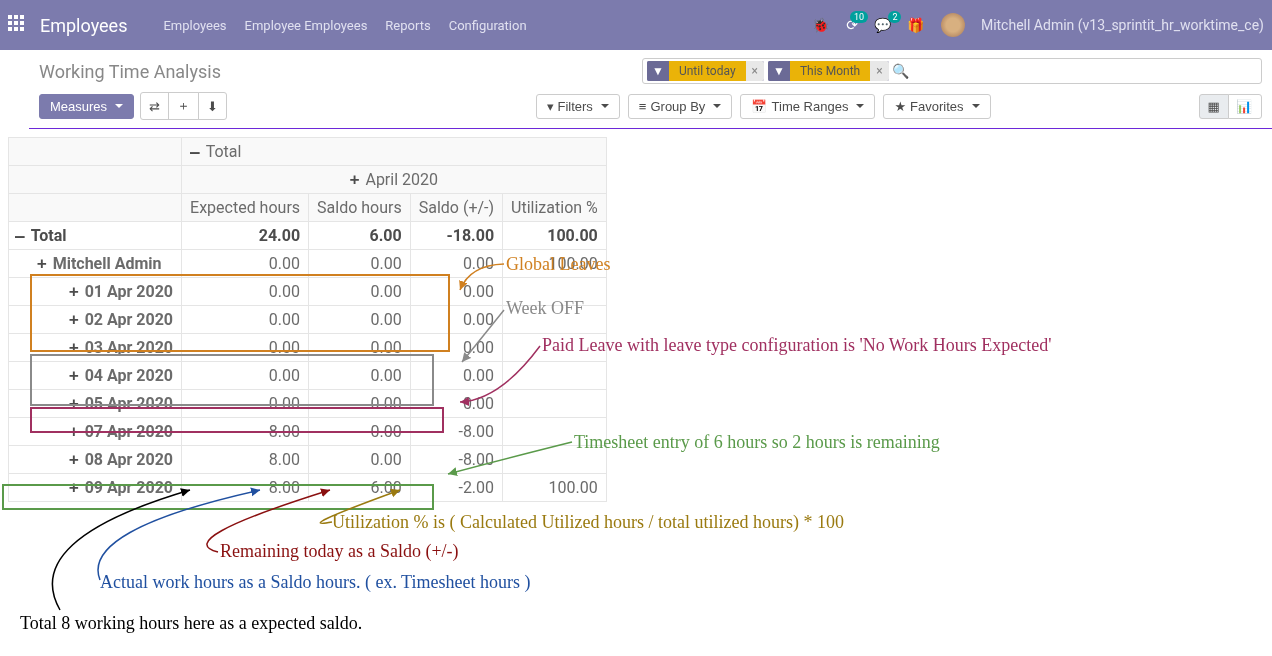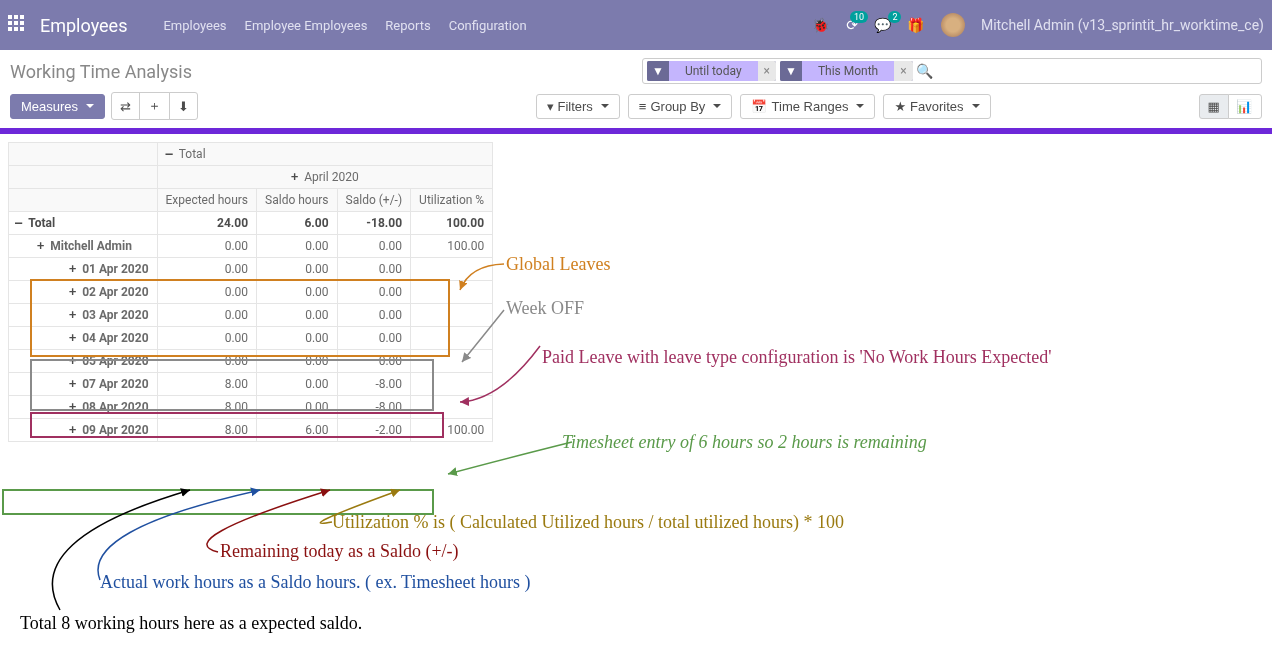--- a/index.html
+++ b/index.html
@@ -12,45 +12,45 @@
 .navbar .brand { font-size: 18px; font-weight: 400; margin-right: 36px; }
 .navbar .nav-links { display: flex; gap: 18px; }
 .navbar .nav-links a { color: #e0e0f0; font-size: 13px; text-decoration: none; }
 .navbar .right { margin-left: auto; display: flex; align-items: center; gap: 16px; }
 .navbar .right .icon { position: relative; color: #fff; font-size: 14px; }
 .navbar .right .badge { position: absolute; top: -6px; right: -10px; background: #00a09d; color: #fff; font-size: 9px; padding: 0 4px; border-radius: 8px; line-height: 12px; }
 .navbar .avatar { width: 24px; height: 24px; border-radius: 50%; background: radial-gradient(circle, #d8b080 40%, #a07050 100%); }
 .navbar .username { font-size: 14px; color: #e0e0f0; }
 
 
-.cp { padding: 8px 10px; border-bottom: 6px solid #6d28d9; }
+.cp { padding: 8px 10px; border-bottom: 1px solid #6d28d9; margin-left: 29px; }
 .cp-top { display: flex; align-items: center; margin-bottom: 8px; }
 .cp-title { font-size: 18px; color: #888; font-weight: 400; }
 .cp-search { margin-left: auto; display: flex; align-items: center; gap: 4px; border: 1px solid #ccc; padding: 2px 4px; border-radius: 3px; width: 620px; }
 .cp-search .facet { display: inline-flex; align-items: center; background: #7c7bad; color: #fff; font-size: 12px; border-radius: 2px; overflow: hidden; }
 .cp-search .facet .ficon { background: #6b6a96; padding: 3px 5px; }
-.cp-search .facet .flabel { padding: 3px 16px; background:#c4b5fd; color:#555; }
+.cp-search .facet .flabel { padding: 3px 10px; background:#eab308; color:#555; }
 .cp-search .facet .fx { padding: 3px 6px; cursor:pointer; background:#e8e8e8; color:#888; }
 .cp-search input { border: none; outline: none; flex: 1; font-size: 13px; color:#888; }
 .cp-search .search-icon { color:#888; font-size:14px; }
 
 .cp-bottom { display: flex; align-items: center; gap: 30px; }
 .btn { border: 1px solid #ccc; background: #fff; padding: 4px 10px; font-size: 13px; color: #4c4c4c; border-radius: 3px; cursor: pointer; display:inline-flex; align-items:center; gap:4px; }
 .btn.primary { background: #7c7bad; color: #fff; border-color: #7c7bad; }
 .btn-group { display: inline-flex; }
 .btn-group .btn { border-radius: 0; margin-left: -1px; padding:4px 8px; }
 .btn-group .btn:first-child { border-radius: 3px 0 0 3px; margin-left:0;}
 .btn-group .btn:last-child { border-radius: 0 3px 3px 0; }
 .cp-left { display: flex; align-items: center; gap: 6px; }
 .cp-right { margin-left: auto; display: flex; align-items: center; gap: 8px; }
 .caret::after { content: ""; display:inline-block; border-top:4px solid currentColor; border-left:4px solid transparent; border-right:4px solid transparent; margin-left:4px; vertical-align:middle;}
 
 
 .pivot-wrap { padding: 8px 0 0 8px; position: relative; }
-table.pivot { border-collapse: collapse; font-size: 12px; color: #6b6b6b; }
+table.pivot { border-collapse: collapse; font-size: 16px; color: #6b6b6b; }
 table.pivot th, table.pivot td { border: 1px solid #e5e5e5; padding: 4px 8px; white-space: nowrap; }
 table.pivot .hdr { background: #f9f9f9; font-weight: 400; }
 table.pivot .rowlabel { text-align: left; min-width:136px; }
 table.pivot .num { text-align: right; min-width:62px; }
 table.pivot .bold td, table.pivot .bold th { font-weight: 700; color:#4c4c4c; }
 table.pivot .indent0 { padding-left: 6px; }
 table.pivot .indent1 { padding-left: 28px; }
 table.pivot .indent3 { padding-left: 60px; }
 .pm { font-family: monospace; font-weight:700; margin-right:6px; color:#4c4c4c; }
 
@@ -236,22 +236,22 @@
     </table>
 
   <div class="hlbox" style="border-color:#d08020; left:30px; top:145px; width:420px; height:78px;"></div>
   <div class="hlbox" style="border-color:#8a8a8a; left:30px; top:225px; width:404px; height:52px;"></div>
   <div class="hlbox" style="border-color:#a03060; left:30px; top:278px; width:414px; height:26px;"></div>
   <div class="hlbox" style="border-color:#5a9a4a; left:2px; top:355px; width:432px; height:26px;"></div>
 </div>
 
 <div class="annot orange" style="left:506px; top:254px;">Global Leaves</div>
 <div class="annot gray" style="left:506px; top:298px;">Week OFF</div>
-<div class="annot maroon" style="left:542px; top:347px;">Paid Leave with leave type configuration is 'No Work Hours Expected'</div>
-<div class="annot green" style="left:562px; top:432px;font-style:italic;">Timesheet entry of 6 hours so 2 hours is remaining</div>
+<div class="annot maroon" style="left:542px; top:335px;">Paid Leave with leave type configuration is 'No Work Hours Expected'</div>
+<div class="annot green" style="left:574px; top:432px;">Timesheet entry of 6 hours so 2 hours is remaining</div>
 <div class="annot olive" style="left:332px; top:512px;">Utilization % is ( Calculated Utilized hours / total utilized hours) * 100</div>
 <div class="annot darkred" style="left:220px; top:541px;">Remaining today as a Saldo (+/-)</div>
 <div class="annot navy" style="left:100px; top:572px;">Actual work hours as a Saldo hours. ( ex. Timesheet hours )</div>
 <div class="annot black" style="left:20px; top:613px;">Total 8 working hours here as a expected saldo.</div>
 
 <svg class="arrows" width="1272" height="656">
   <defs>
     <marker id="ah-orange" markerWidth="8" markerHeight="8" refX="6" refY="3" orient="auto">
         <path d="M0,0 L6,3 L0,6 Z" fill="#d08020"></path>
       </marker>

